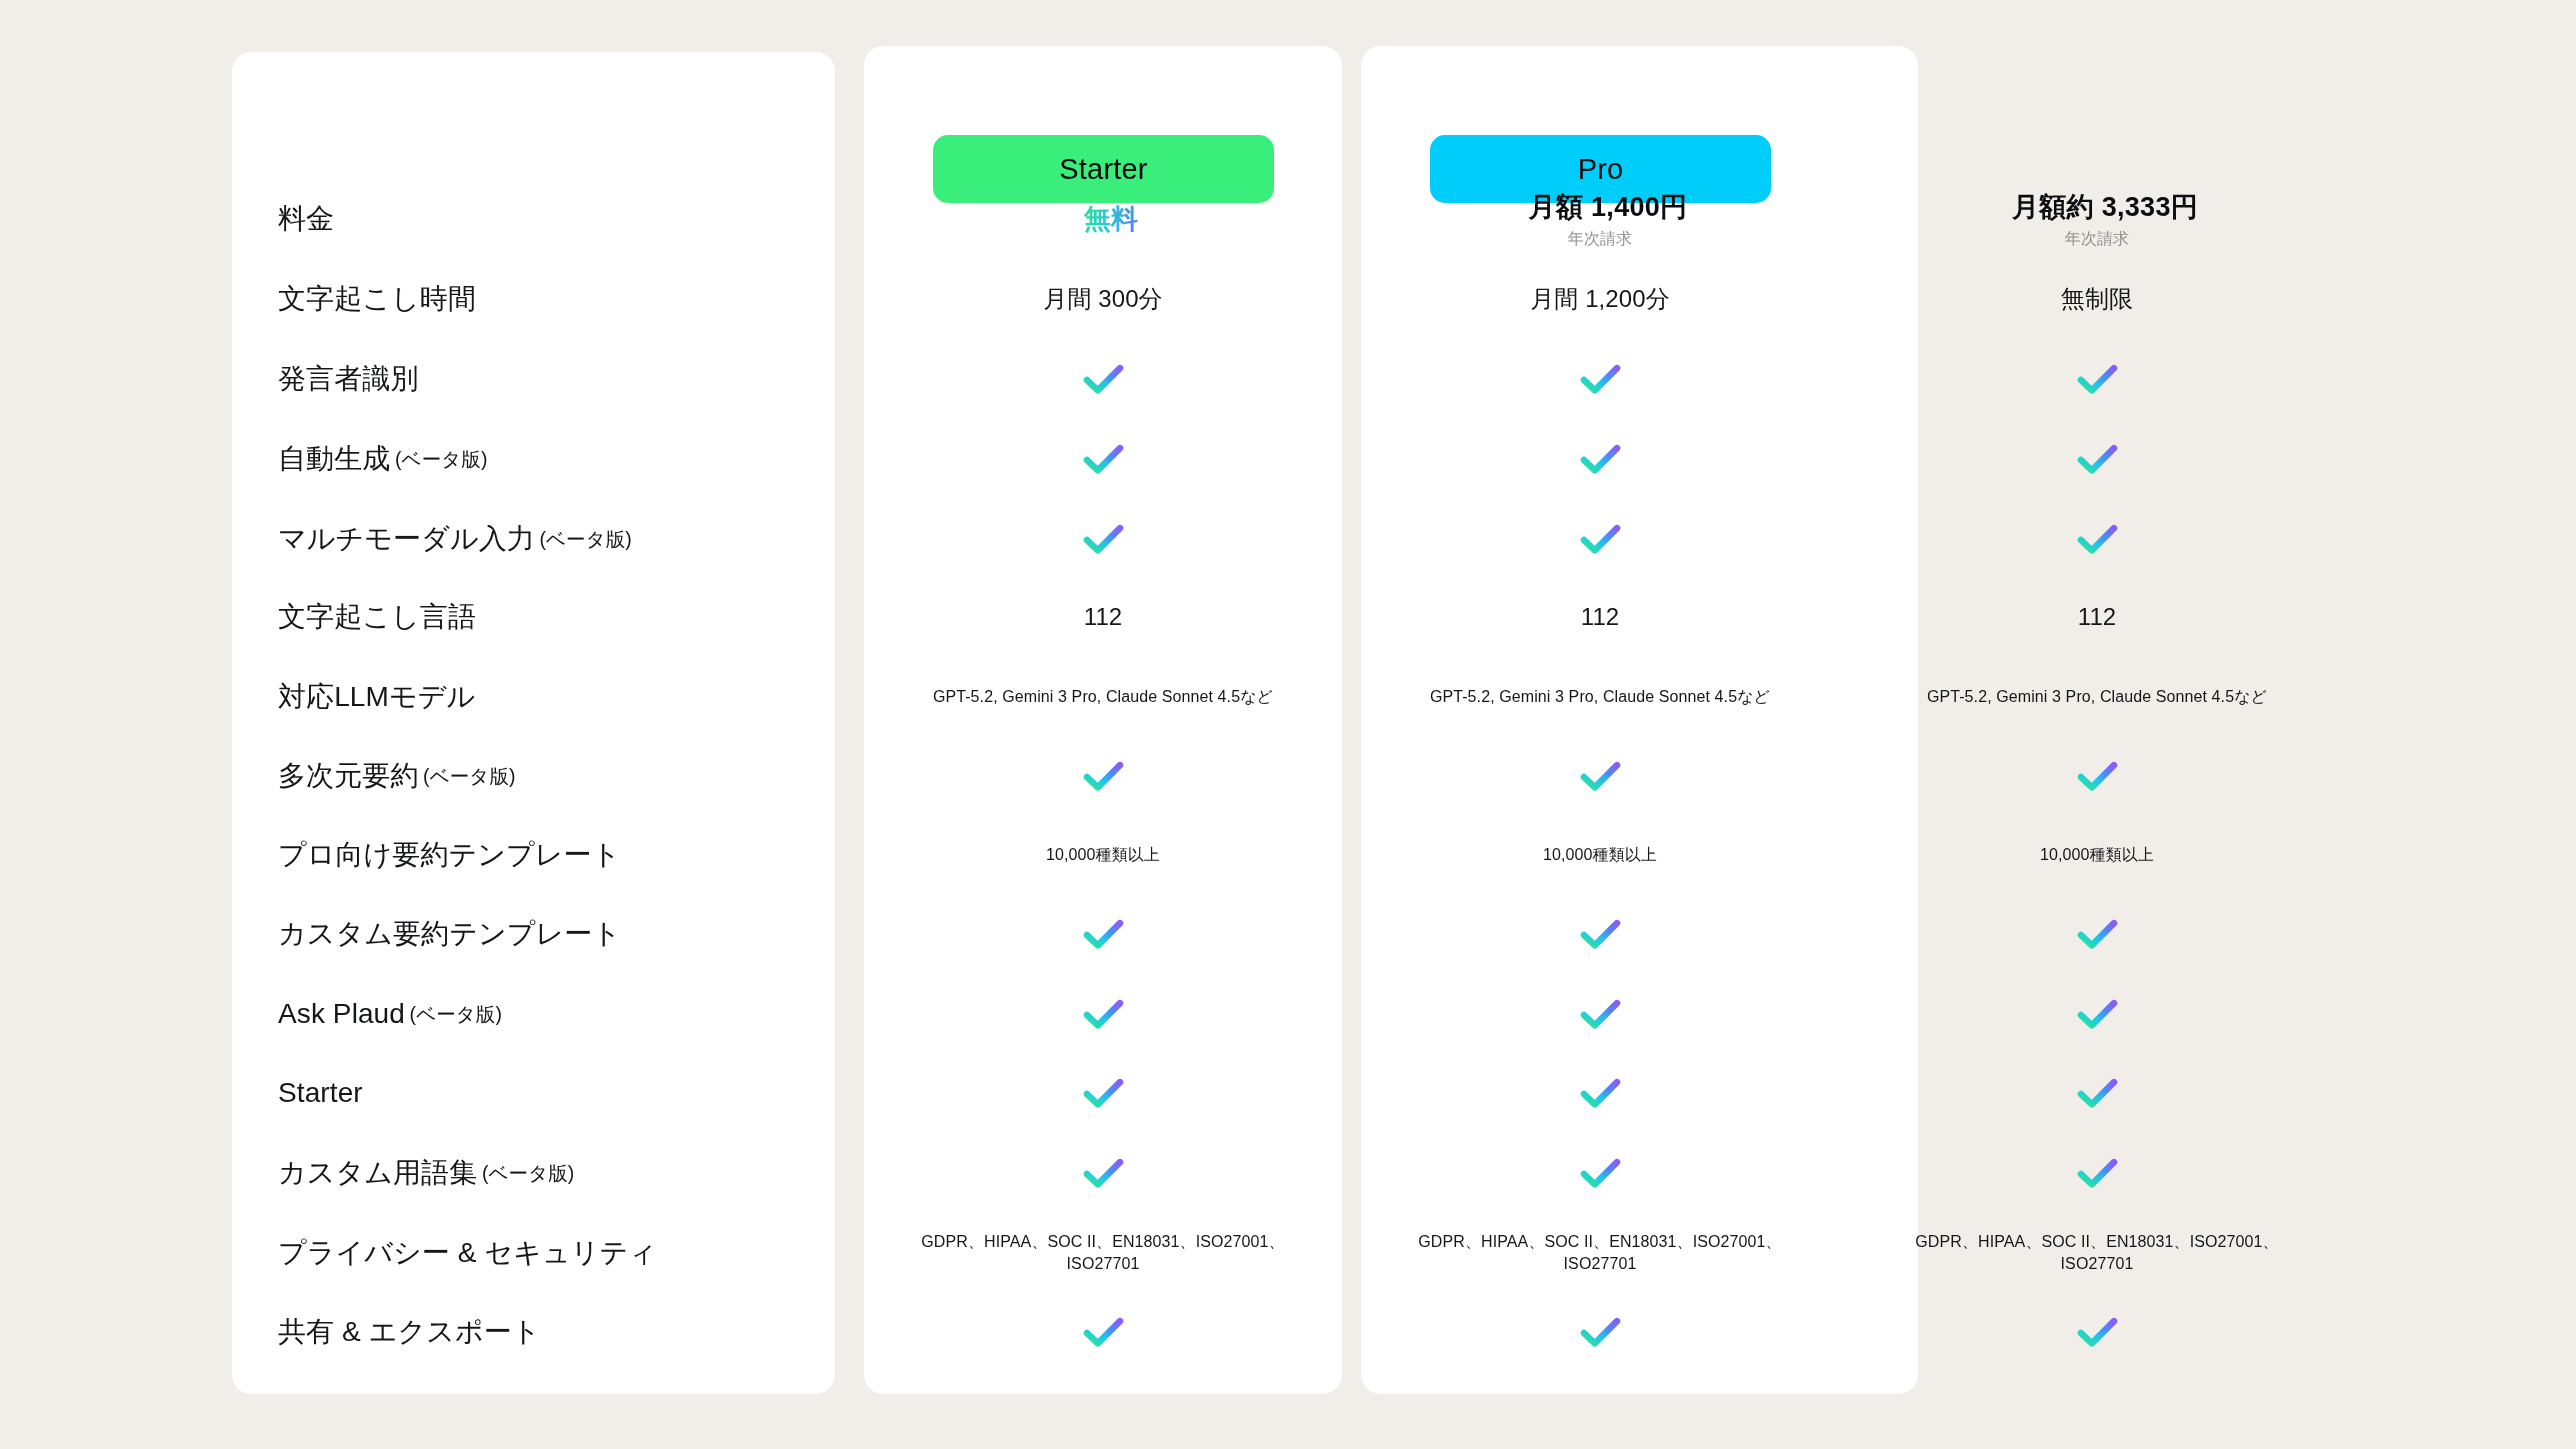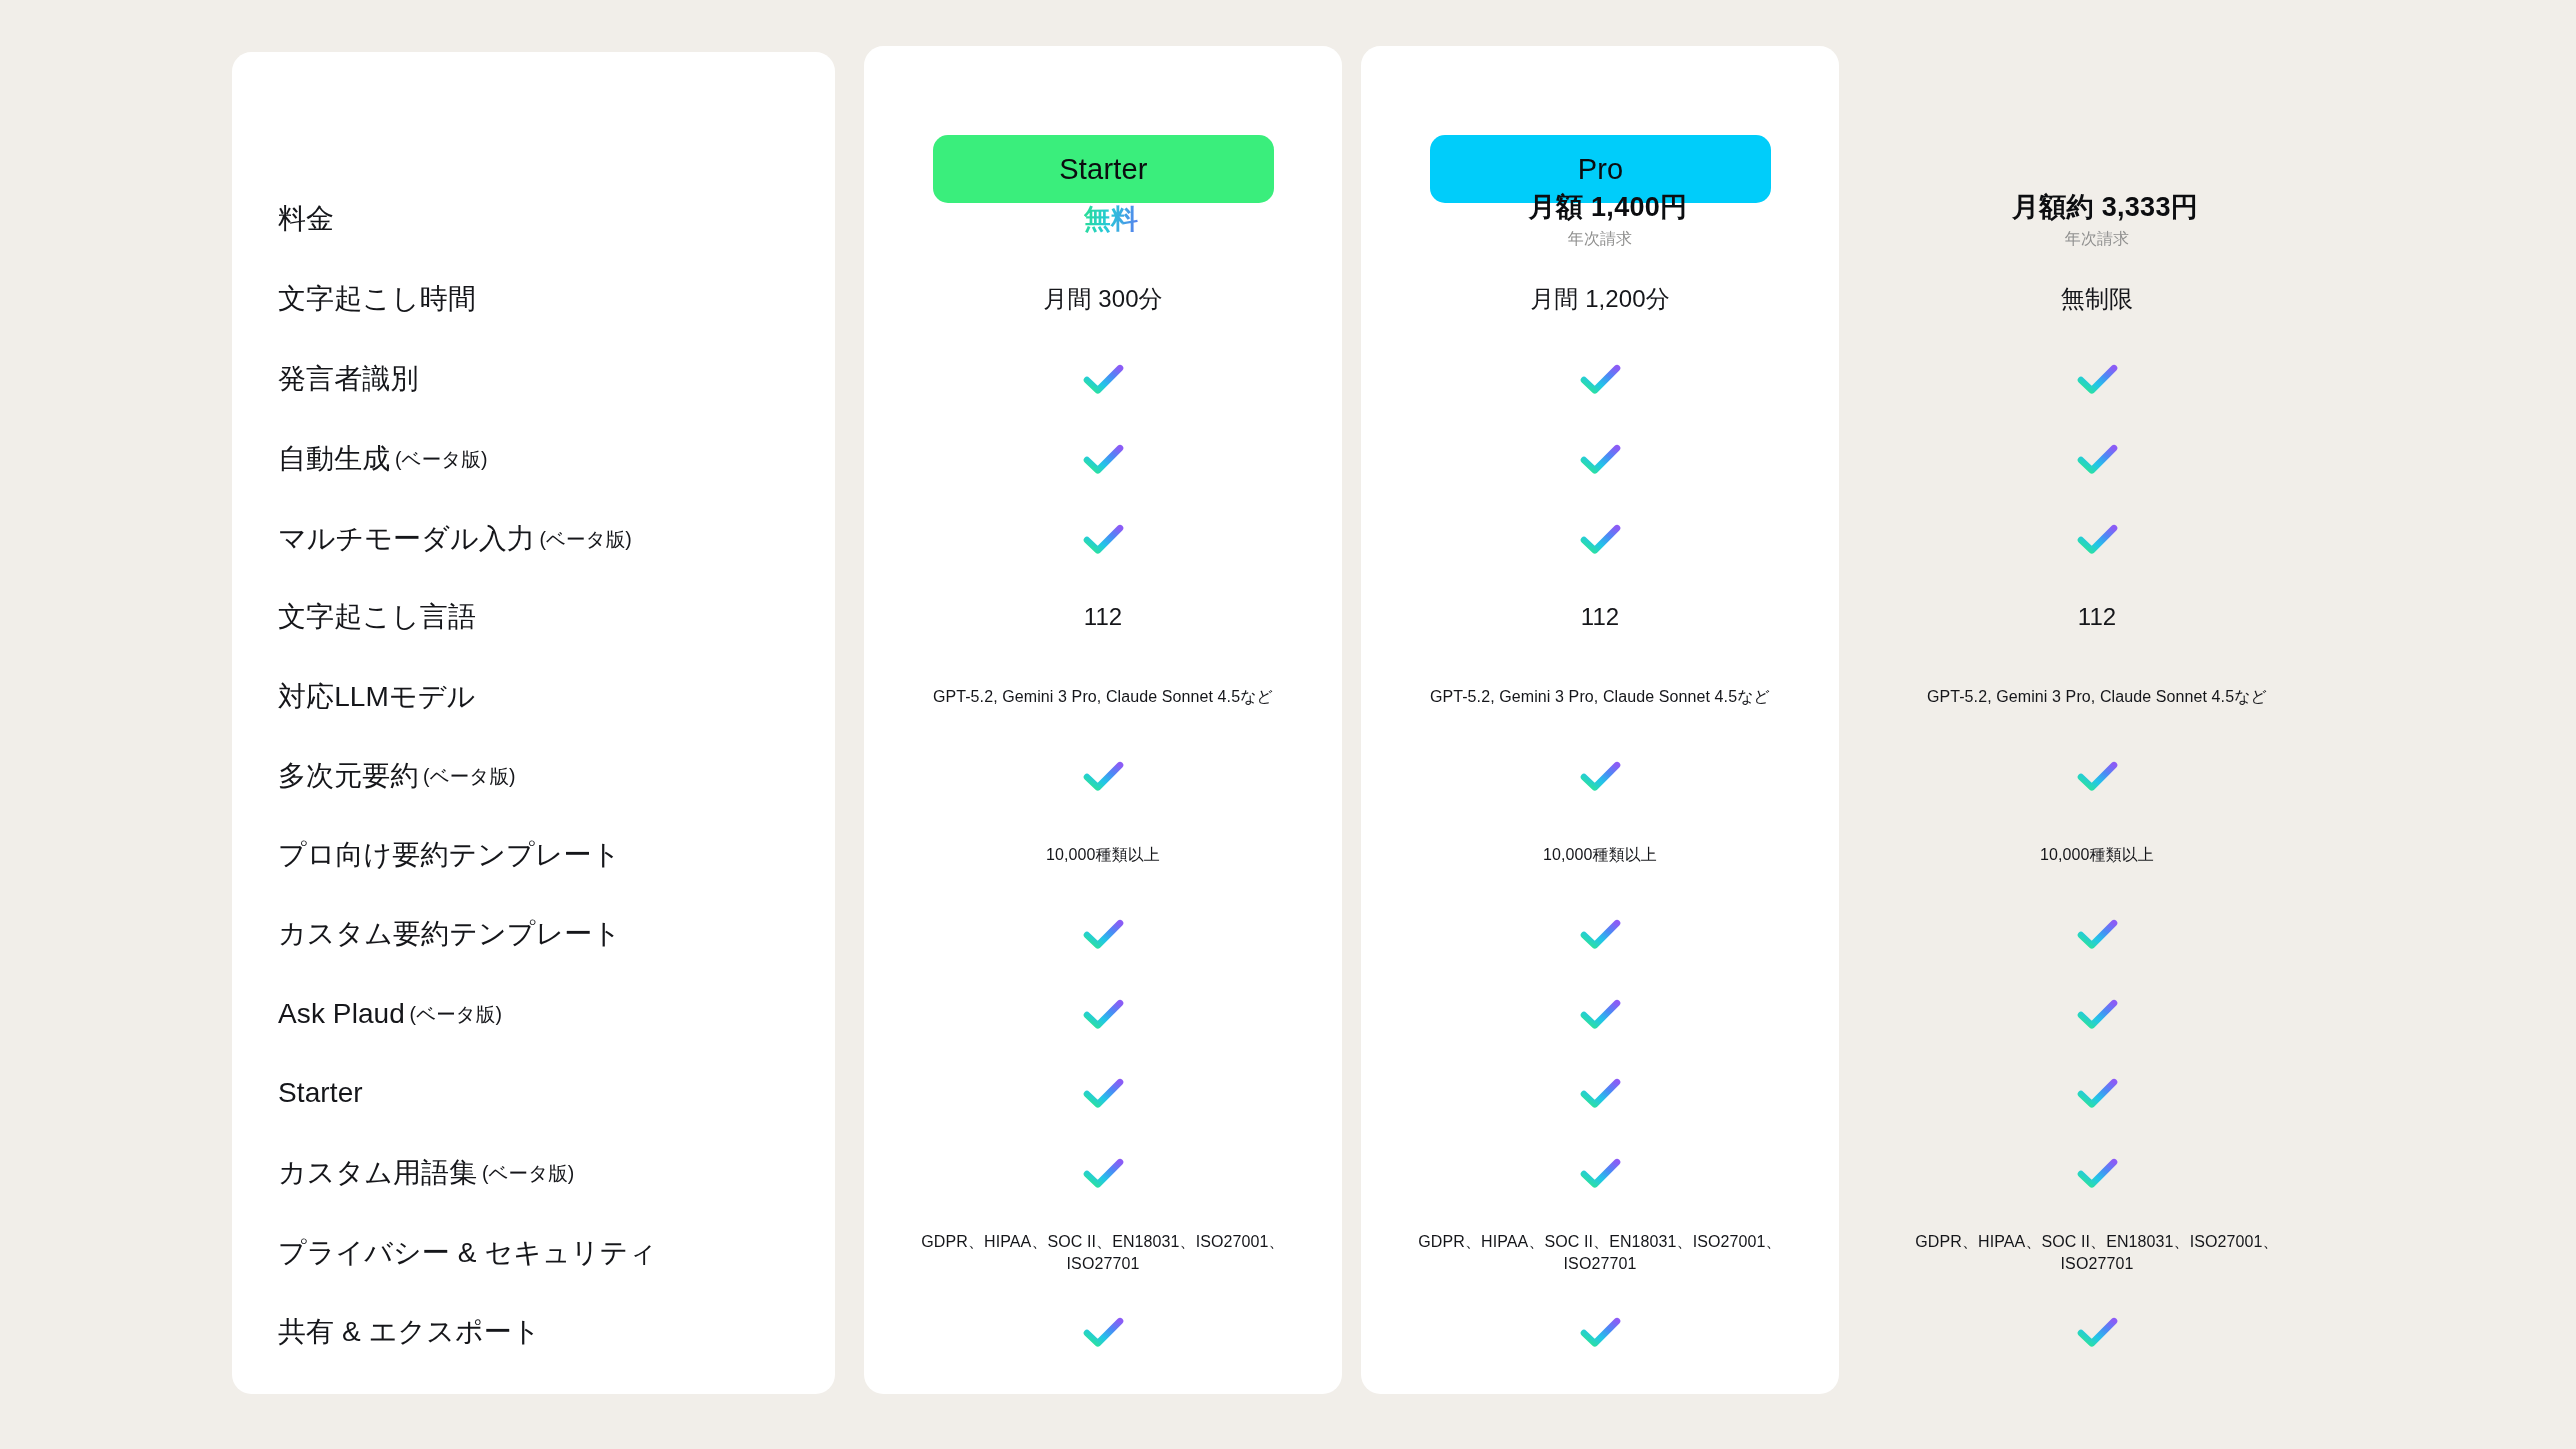--- a/index.html
+++ b/index.html
@@ -29,21 +29,21 @@
   }
   
   #card-features {
     left: 232px;
     top: 52px;
     width: 603px;
     height: 1342px;
   }
   
   #card-plan-0 { left: 864px; top: 46px; width: 478px; height: 1348px; }
-  #card-plan-1 { left: 1361px; top: 46px; width: 478px; height: 1348px; }
+  #card-plan-1 { left: 1361px; top: 46px; width: 557px; height: 1348px; }
   #card-plan-2 { left: 1858px; top: 46px; width: 478px; height: 1348px; }
 
   
   .plan-badge {
     position: absolute;
     top: 89px;
     left: 69px;
     width: 341px;
     height: 68px;
     border-radius: 15px;

